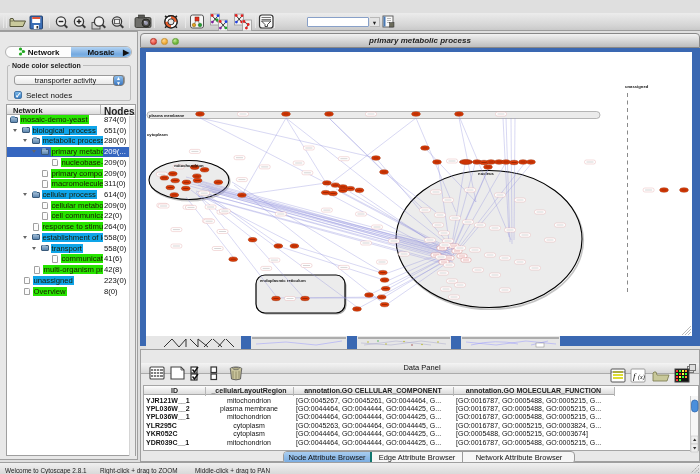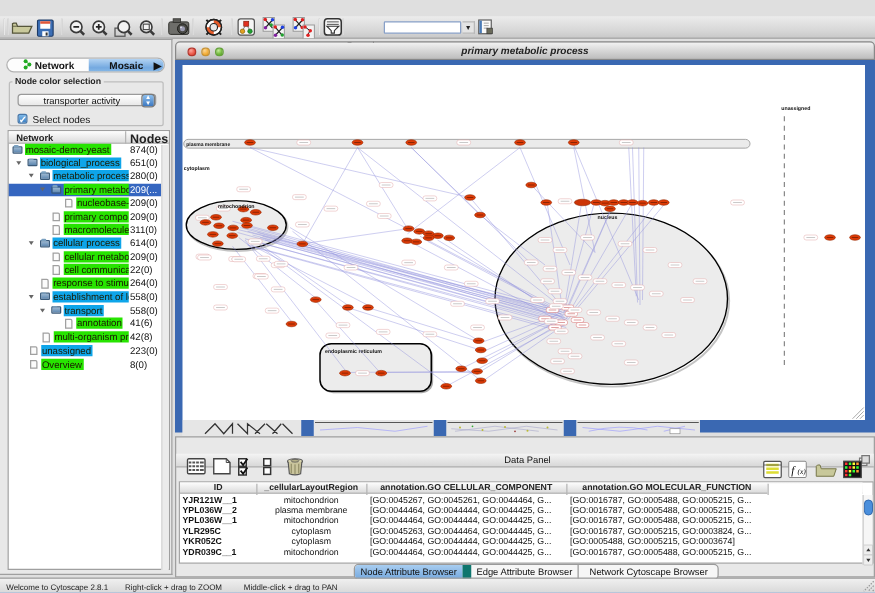--- a/index.html
+++ b/index.html
@@ -264,21 +264,21 @@
             <div class="cnt" style="">558(0)</div>
           </div>
           <div class="trow" style="top:138.14000000000001px;">
             <div class="arrow" style="left:25px;"></div>
             <div class="fold" style="left:34px;"></div>
             <div class="cap rd" style="left:43.5px;max-width:52.5px;">transport</div>
             <div class="cnt" style="">558(0)</div>
           </div>
           <div class="trow" style="top:148.86px;">
             <div class="file" style="left:45px;"></div>
-            <div class="cap gr" style="left:53.5px;max-width:42.5px;">annotation</div>
+            <div class="cap gr" style="left:53.5px;max-width:42.5px;">communicat</div>
             <div class="cnt" style="">41(6)</div>
           </div>
           <div class="trow" style="top:159.58px;">
             <div class="file" style="left:27px;"></div>
             <div class="cap gr" style="left:35.5px;max-width:60.5px;">multi-organism pro</div>
             <div class="cnt" style="">42(8)</div>
           </div>
           <div class="trow" style="top:170.3px;">
             <div class="file" style="left:17px;"></div>
             <div class="cap rd" style="left:25.5px;max-width:70.5px;">unassigned</div>
@@ -786,22 +786,22 @@
       <div id="dscroll"><svg width="8" height="57">
             <rect x="0.5" y="4" width="6.5" height="12" rx="3.2" fill="#4a8fdc" stroke="#2a62a8" stroke-width="0.7"></rect>
             <rect x="0" y="40" width="7" height="8" fill="#eee" stroke="#bbb" stroke-width="0.5"></rect>
             <path d="M2 45 L3.7 42.5 L5.4 45 Z" fill="#333"></path>
             <rect x="0" y="48" width="7" height="8" fill="#eee" stroke="#bbb" stroke-width="0.5"></rect>
             <path d="M2 51 L3.7 53.5 L5.4 51 Z" fill="#333"></path>
           </svg></div>
     </div>
     <div id="dtabs">
       <div class="seg" style="left:0;width:86px;background:linear-gradient(#a8cdf0,#6da3dc);">Node Attribute Browser</div>
-      <div class="seg" style="left:86px;width:92px;border-left:7px solid #0f766e;">Edge Attribute Browser</div>
-      <div class="seg" style="left:178px;width:113px;border-left:1px solid #9a9a9a;">Network Cytoscape Browser</div>
+      <div class="seg" style="left:86px;width:92px;border-left:2px solid #0f766e;">Edge Attribute Browser</div>
+      <div class="seg" style="left:178px;width:113px;border-left:1px solid #9a9a9a;">Network Attribute Browser</div>
     </div>
   </div>
 
   <div id="statusbar" class="abs">
     <span style="left:5px">Welcome to Cytoscape 2.8.1</span>
     <span style="left:100px">Right-click + drag to ZOOM</span>
     <span style="left:195px">Middle-click + drag to PAN</span>
     <svg style="position:absolute;right:0;bottom:0" width="12" height="12">
         <path d="M11 3 L3 11 M11 6.5 L6.5 11 M11 10 L10 11" stroke="#9a9a9a" stroke-width="1" stroke-dasharray="1.2,1"></path>
       </svg>

